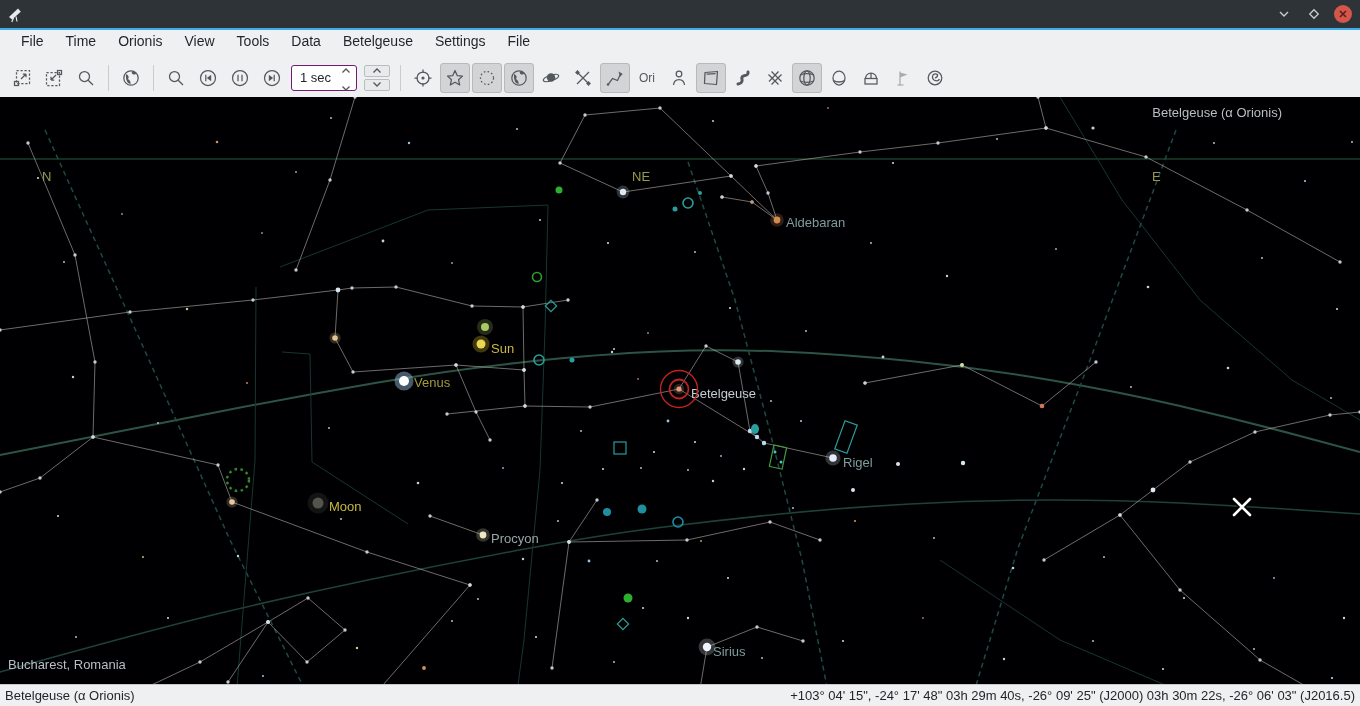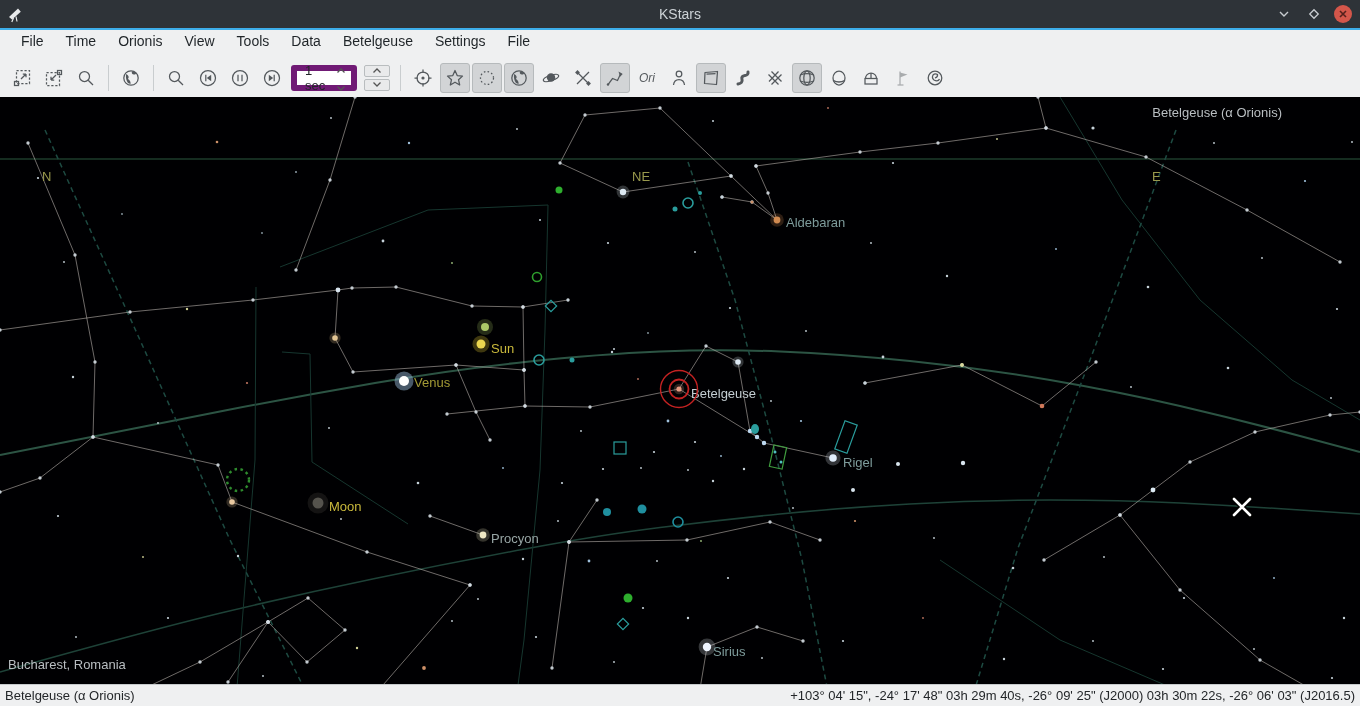--- a/index.html
+++ b/index.html
@@ -15,26 +15,26 @@
   .tb-close{width:18px;height:18px;border-radius:50%;background:#d4564a;display:flex;align-items:center;justify-content:center;}
   .accent{position:absolute;top:28px;left:0;width:1360px;height:2px;background:#3daee9;}
   
   .menubar{position:absolute;top:30px;left:0;width:1360px;height:28px;background:#eff0f1;
            display:flex;padding-left:10px;box-sizing:border-box;}
   .menu-item{font-size:14px;color:#1f2428;padding:3px 11px;border-radius:3px;}
   
   .toolbar{position:absolute;top:58px;left:0;width:1360px;height:39px;background:#eff0f1;
            display:flex;align-items:center;padding-left:6px;box-sizing:border-box;}
   .tbtn{width:30px;height:30px;margin:8px 1px;border-radius:3px;display:flex;align-items:center;
-        justify-content:center;border:1px solid transparent;box-sizing:border-box;font-style:italic;}
+        justify-content:center;border:1px solid transparent;box-sizing:border-box;}
   .tbtn.pressed{background:#d2d4d6;border-color:#b6babc;}
   .tbtn.disabled{opacity:.45;}
   .tbtn svg{stroke:#54595d;fill:none;stroke-width:1.25;}
   .tsep{width:1px;height:26px;background:#c9cdcf;margin:0 6px;}
-  .spinbox{width:66px;height:26px;background:#fff;border:6px solid #701a75;border-radius:3px;
+  .spinbox{width:66px;height:26px;background:#fff;border:1px solid #701a75;border-radius:3px;
            display:flex;align-items:center;margin:0 3px;box-sizing:border-box;}
   .spin-val{flex:1;font-size:13px;color:#232629;padding-left:8px;}
   .spin-arrows{padding-right:5px;color:#555;}
   .stepper{display:flex;flex-direction:column;gap:2px;margin:0 4px;}
   .stepbtn{width:26px;height:12px;background:#e9eaeb;border:1px solid #b9bdbf;border-radius:2px;
            display:flex;align-items:center;justify-content:center;box-sizing:border-box;}
   
   .sky{position:absolute;top:97px;left:0;width:1360px;height:587px;background:#000002;}
   .sky svg{position:absolute;top:0;left:0;}
   .ovl{position:absolute;font-size:13px;color:#b9bec2;z-index:3;pointer-events:none;}
@@ -49,21 +49,20 @@
 </head>
 <body>
 
 <div class="titlebar">
   <div class="tb-logo">
     <svg width="18" height="18" viewBox="0 0 18 18">
       <path d="M3 12 L12 3.5 L14.8 6.8 L6 14.5 Z" fill="#e8eaec"></path>
       <path d="M7.5 13 L5.8 17 M10 11.5 L11 16.5" stroke="#e8eaec" stroke-width="1.2" fill="none"></path>
     </svg>
   </div>
-  <div class="tb-title">KStars</div>
   <div class="tb-controls">
     <div class="tb-btn">
       <svg width="14" height="14" viewBox="0 0 14 14">
           <path d="M3 5 l4 4 4-4" stroke="#c7ccd0" stroke-width="1.4" fill="none"></path>
         </svg>
     </div>
     <div class="tb-btn">
       <svg width="14" height="14" viewBox="0 0 14 14">
           <rect x="4" y="4" width="6" height="6" transform="rotate(45 7 7)" stroke="#c7ccd0" stroke-width="1.3" fill="none"></rect>
         </svg>

